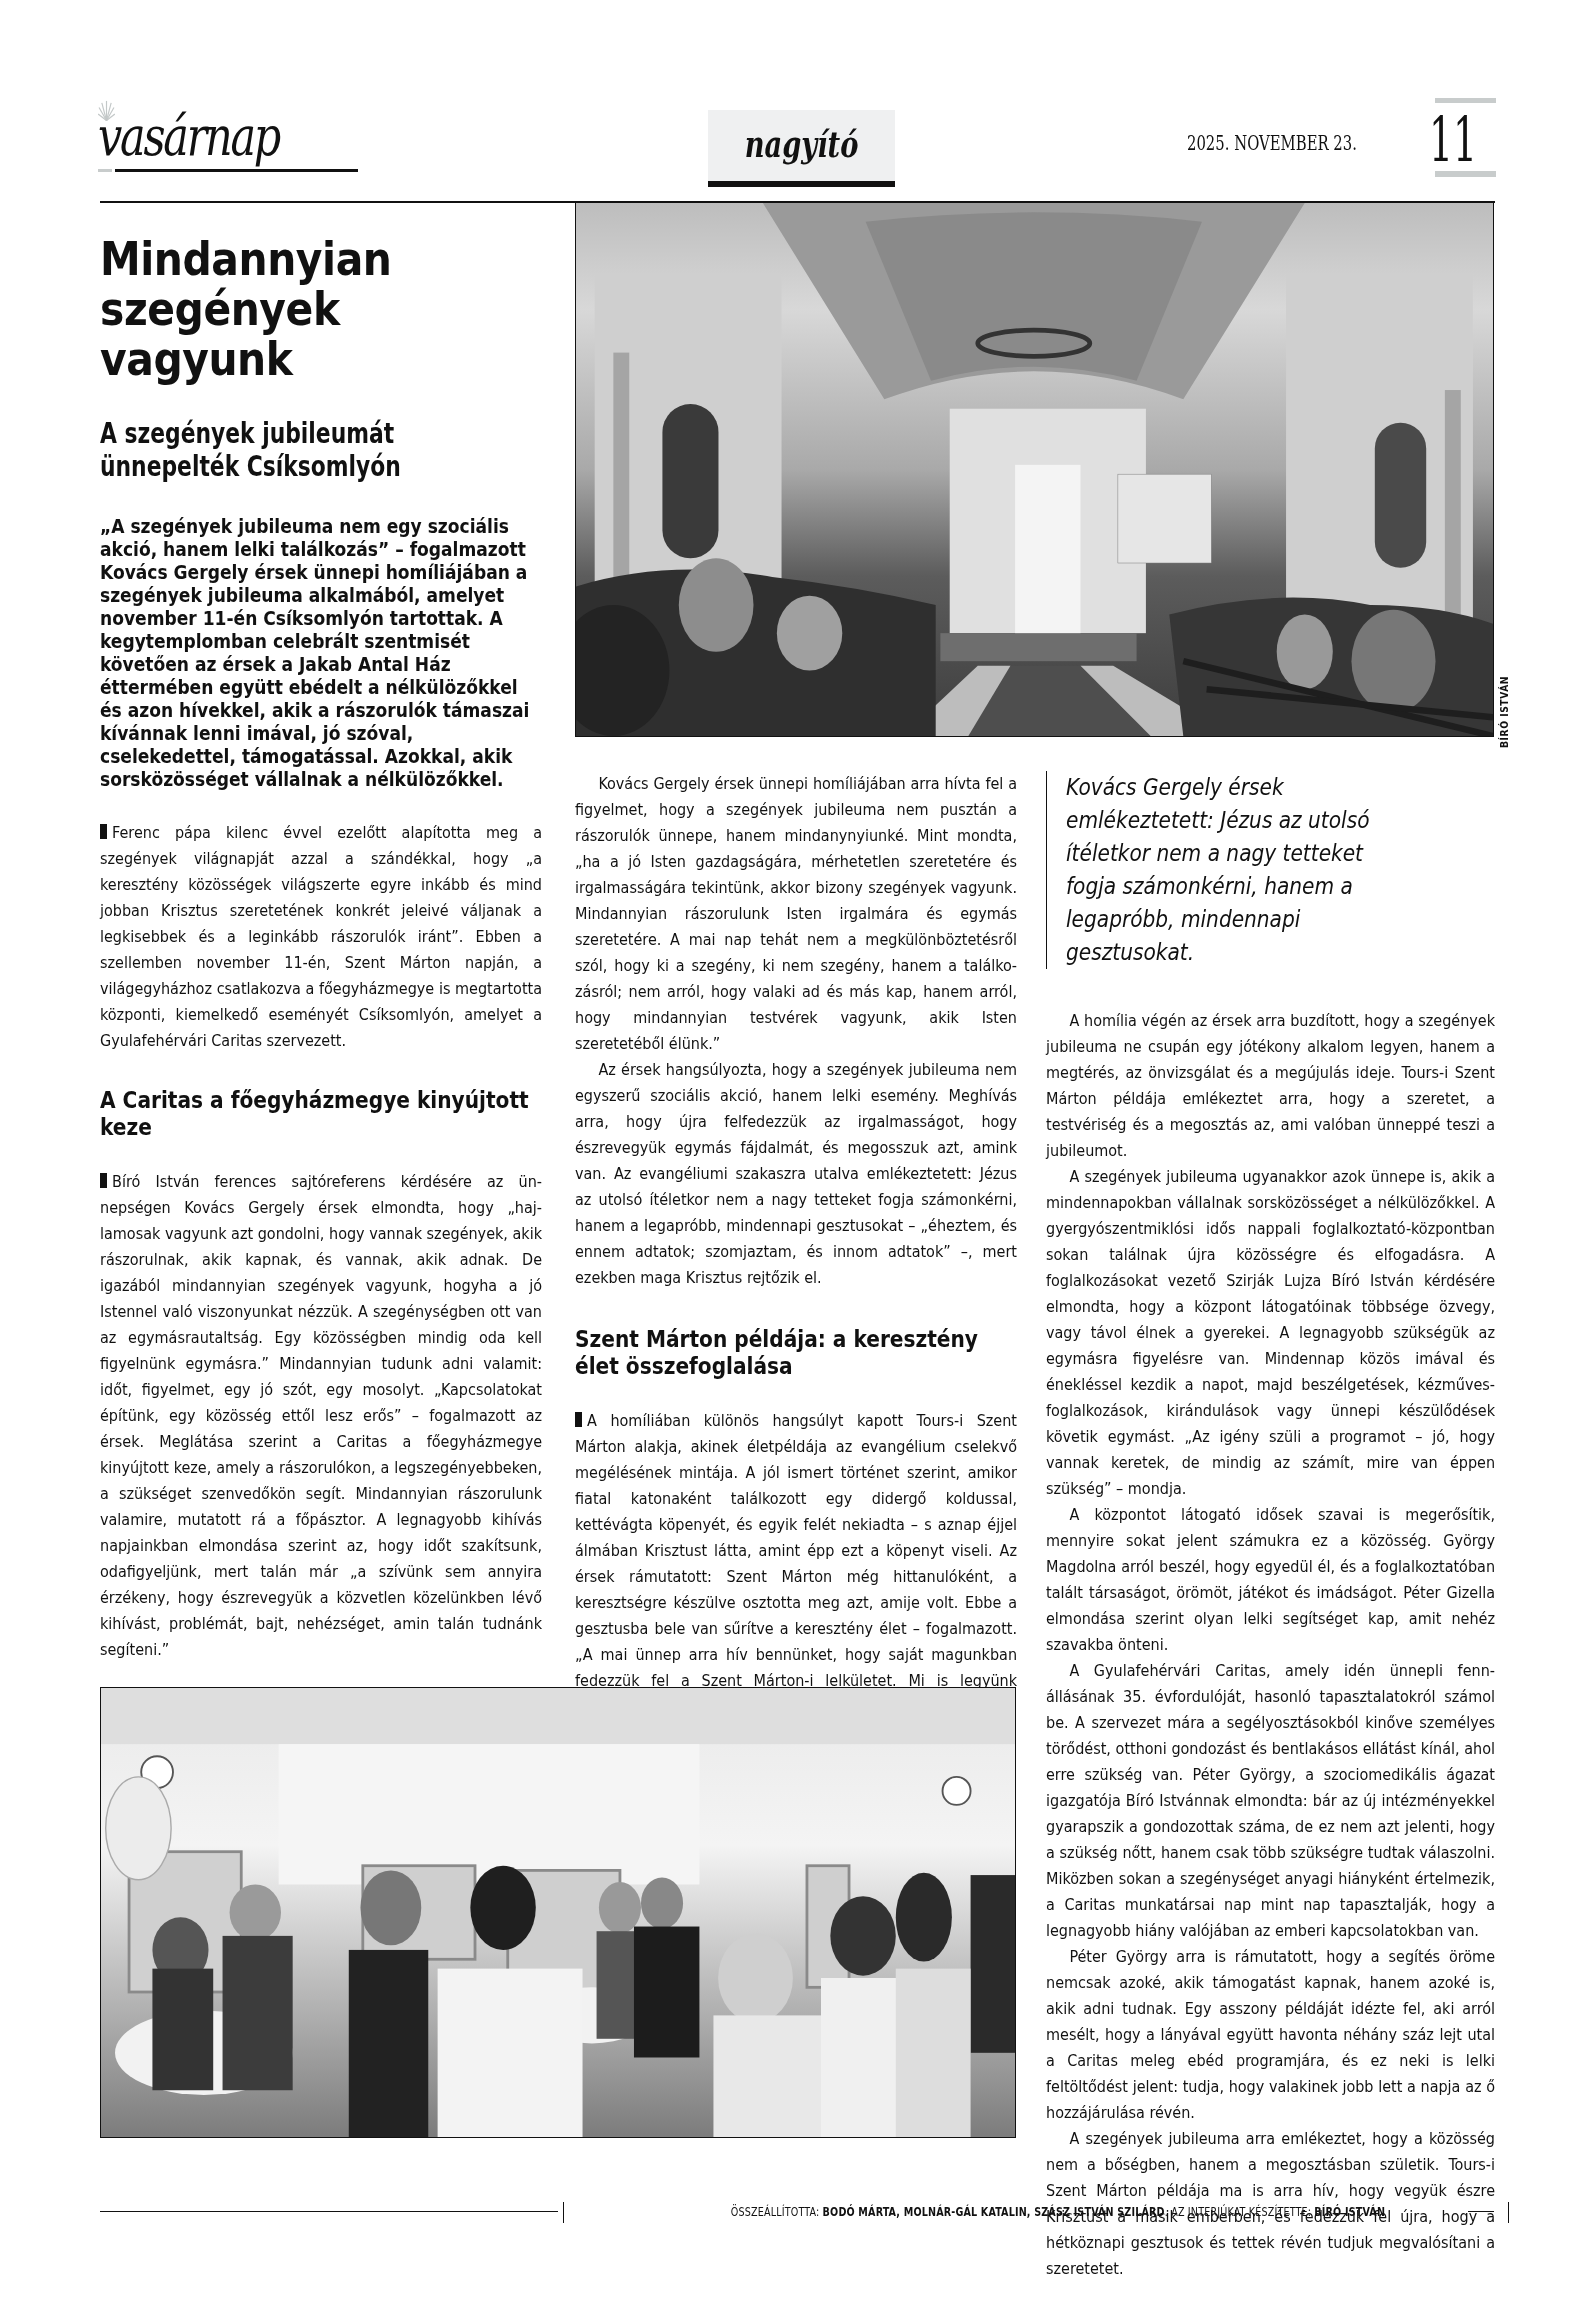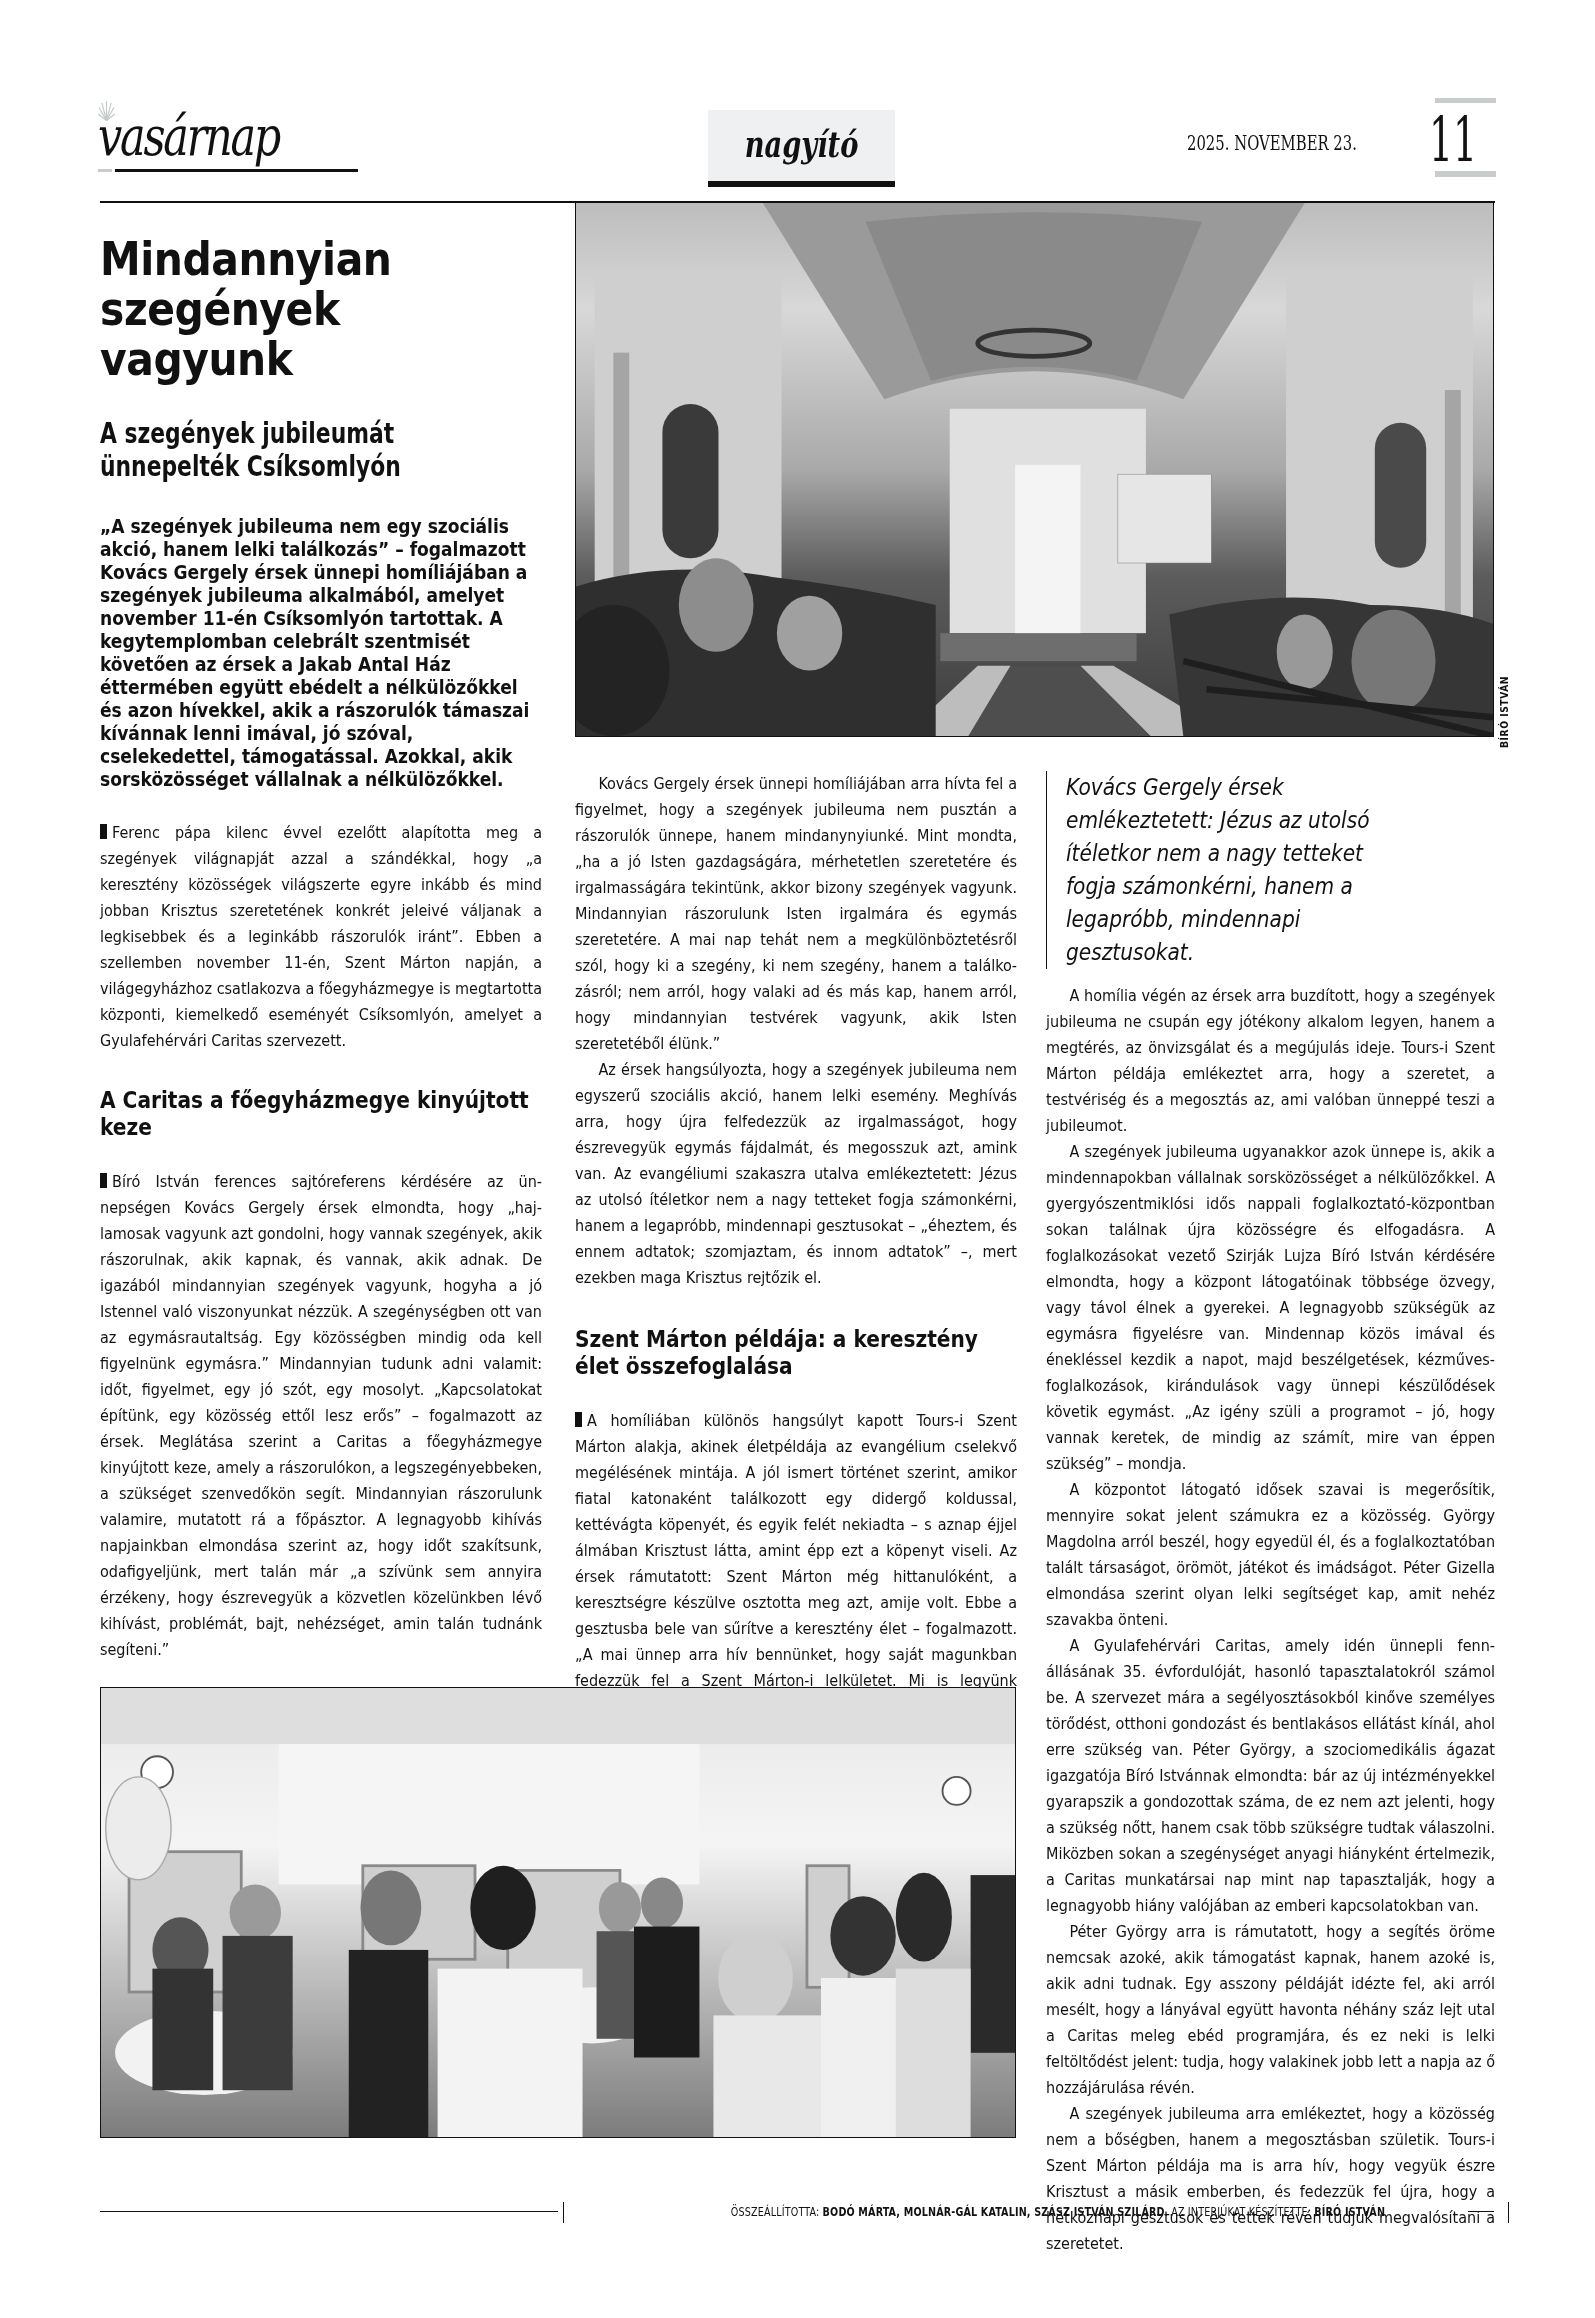--- a/index.html
+++ b/index.html
@@ -144,21 +144,21 @@
 
 <div id="col-mid" class="col">
   <p class="body indent">Kovács Gergely érsek ünnepi homíliájában arra hívta fel a figyelmet, hogy a szegények jubileuma nem pusztán a rászorulók ünnepe, hanem mindany­nyiunké. Mint mondta, „ha a jó Isten gazdagságára, mérhetetlen szeretetére és irgalmasságára tekin­tünk, akkor bizony szegények vagyunk. Mindannyian rászorulunk Isten irgalmára és egymás szeretetére. A mai nap tehát nem a megkülönböztetésről szól, hogy ki a szegény, ki nem szegény, hanem a találko­zásról; nem arról, hogy valaki ad és más kap, hanem arról, hogy mindannyian testvérek vagyunk, akik Is­ten szeretetéből élünk.”</p>
   <p class="body indent">Az érsek hangsúlyozta, hogy a szegények jubile­uma nem egyszerű szociális akció, hanem lelki ese­mény. Meghívás arra, hogy újra felfedezzük az ir­galmasságot, hogy észrevegyük egymás fájdalmát, és megosszuk azt, amink van. Az evangéliumi sza­kaszra utalva emlékeztetett: Jézus az utolsó ítélet­kor nem a nagy tetteket fogja számonkérni, hanem a legapróbb, mindennapi gesztusokat – „éheztem, és ennem adtatok; szomjaztam, és innom adtatok” –, mert ezekben maga Krisztus rejtőzik el.</p>
   <h3 class="h2" style="margin-top:35px;">Szent Márton példája: a keresztény élet összefoglalása</h3>
   <p class="body" style="margin-top:28px;"><span class="marker"></span><span>A homíliában különös hangsúlyt kapott Tours-i Szent Márton alakja, akinek életpéldája az evangéli­um cselekvő megélésének mintája. A jól ismert tör­ténet szerint, amikor fiatal katonaként találkozott egy didergő koldussal, kettévágta köpenyét, és egyik felét nekiadta – s aznap éjjel álmában Krisztust lát­ta, amint épp ezt a köpenyt viseli. Az érsek rámu­tatott: Szent Márton még hittanulóként, a kereszt­ségre készülve osztotta meg azt, amije volt. Ebbe a gesztusba bele van sűrítve a keresztény élet – fo­galmazott. „A mai ünnep arra hív bennünket, hogy saját magunkban fedezzük fel a Szent Márton-i lel­kületet. Mi is legyünk képesek meglátni Krisztust a másik emberben.”</span></p>
 </div>
 
 <div id="col-right" class="col">
   <div class="pull" style="width:304px; padding-left:19px; margin-top:0;">Kovács Gergely érsek emlékeztetett: Jézus az utolsó ítéletkor nem a nagy tetteket fogja számonkérni, hanem a legapróbb, mindennapi gesztusokat.</div>
-  <div style="margin-top:14px;">
+  <div style="margin-top:39px;">
     <p class="body indent">A homília végén az érsek arra buzdított, hogy a szegények jubileuma ne csupán egy jótékony al­kalom legyen, hanem a megtérés, az önvizsgálat és a megújulás ideje. Tours-i Szent Márton példá­ja emlékeztet arra, hogy a szeretet, a testvériség és a megosztás az, ami valóban ünneppé teszi a jubileumot.</p>
     <p class="body indent">A szegények jubileuma ugyanakkor azok ünne­pe is, akik a mindennapokban vállalnak sorsközös­séget a nélkülözőkkel. A gyergyószentmiklósi idős nappali foglalkoztató-központban sokan találnak újra közösségre és elfogadásra. A foglalkozásokat vezető Szirják Lujza Bíró István kérdésére elmondta, hogy a központ látogatóinak többsége özvegy, vagy távol élnek a gyerekei. A legnagyobb szükségük az egymásra figyelésre van. Mindennap közös imával és énekléssel kezdik a napot, majd beszélgetések, kézműves-foglalkozások, kirándulások vagy ünne­pi készülődések követik egymást. „Az igény szüli a programot – jó, hogy vannak keretek, de mindig az számít, mire van éppen szükség” – mondja.</p>
     <p class="body indent">A központot látogató idősek szavai is megerősí­tik, mennyire sokat jelent számukra ez a közösség. György Magdolna arról beszél, hogy egyedül él, és a foglalkoztatóban talált társaságot, örömöt, játékot és imádságot. Péter Gizella elmondása szerint olyan lelki segítséget kap, amit nehéz szavakba önteni.</p>
     <p class="body indent">A Gyulafehérvári Caritas, amely idén ünnepli fenn­állásának 35. évfordulóját, hasonló tapasztalatokról számol be. A szervezet mára a segélyosztásokból ki­nőve személyes törődést, otthoni gondozást és bent­lakásos ellátást kínál, ahol erre szükség van. Péter György, a szociomedikális ágazat igazgatója Bíró Istvánnak elmondta: bár az új intézményekkel gya­rapszik a gondozottak száma, de ez nem azt jelen­ti, hogy a szükség nőtt, hanem csak több szükségre tudtak válaszolni. Miközben sokan a szegénységet anyagi hiányként értelmezik, a Caritas munkatársai nap mint nap tapasztalják, hogy a legnagyobb hiány valójában az emberi kapcsolatokban van.</p>
     <p class="body indent">Péter György arra is rámutatott, hogy a segítés öröme nemcsak azoké, akik támogatást kapnak, ha­nem azoké is, akik adni tudnak. Egy asszony példá­ját idézte fel, aki arról mesélt, hogy a lányával együtt havonta néhány száz lejt utal a Caritas meleg ebéd programjára, és ez neki is lelki feltöltődést jelent: tudja, hogy valakinek jobb lett a napja az ő hozzájá­rulása révén.</p>
     <p class="body indent">A szegények jubileuma arra emlékeztet, hogy a közösség nem a bőségben, hanem a megosztásban születik. Tours-i Szent Márton példája ma is arra hív, hogy vegyük észre Krisztust a másik emberben, és fedezzük fel újra, hogy a hétköznapi gesztusok és tettek révén tudjuk megvalósítani a szeretetet.</p>
   </div>
 </div>
 
 <div id="dining-photo" class="photo">

